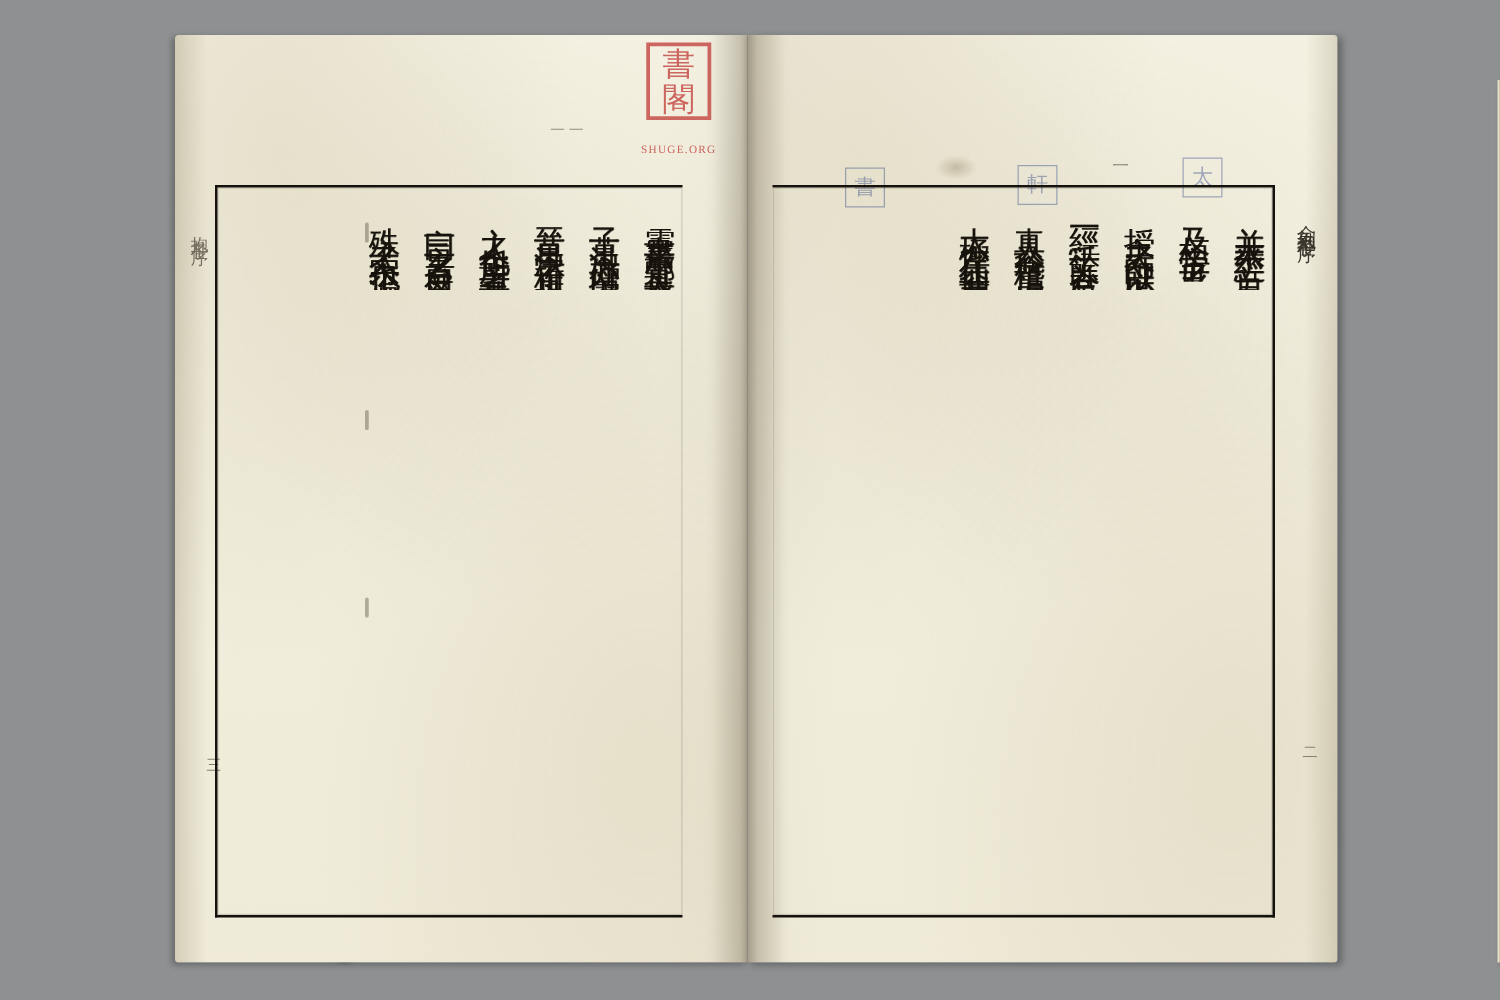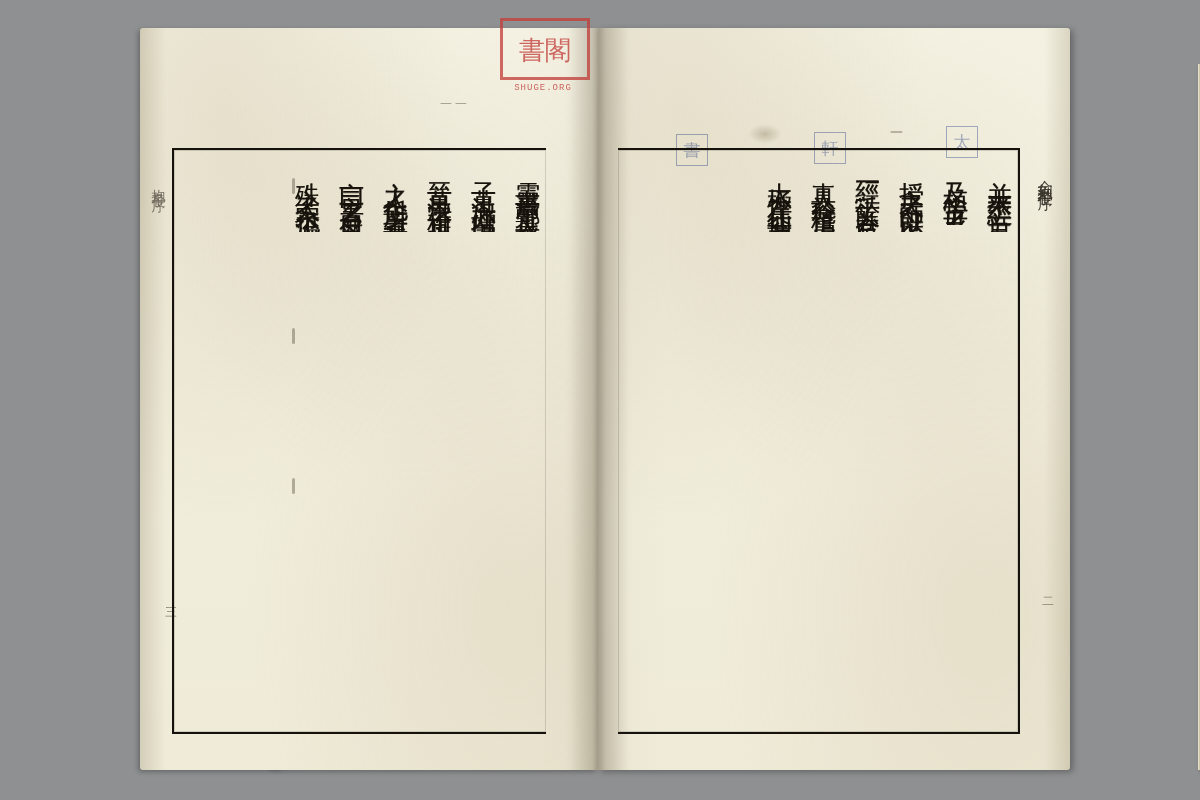--- a/index.html
+++ b/index.html
@@ -254,40 +254,40 @@
   .watermark {
     position: absolute;
     left: 500px;
     top: 16px;
     width: 86px;
     height: 84px;
     text-align: center;
     pointer-events: none;
   }
   .wm-seal {
-    width: 90px;
+    width: 52px;
     height: 62px;
-    margin: 2px auto;
+    margin: 18px auto;
     border: 3px solid #c3403c;
     color: #c3403c;
     font-family: "DejaVu Serif", serif;
     font-size: 26px;
     line-height: 28px;
     letter-spacing: 0px;
     opacity: 0.78;
     box-sizing: border-box;
     padding-top: 2px;
     display: flex;
     align-items: center;
     justify-content: center;
     gap: 2px;
   }
   .wm-text {
     margin-top: 3px;
-    font-family: Liberation Mono, monospace;
+    font-family: Liberation Serif, serif;
     font-size: 9px;
     letter-spacing: 1px;
     color: #c3403c;
     opacity: 0.8;
   }
 
   
   .thread {
     position: absolute;
     left: 152px;

